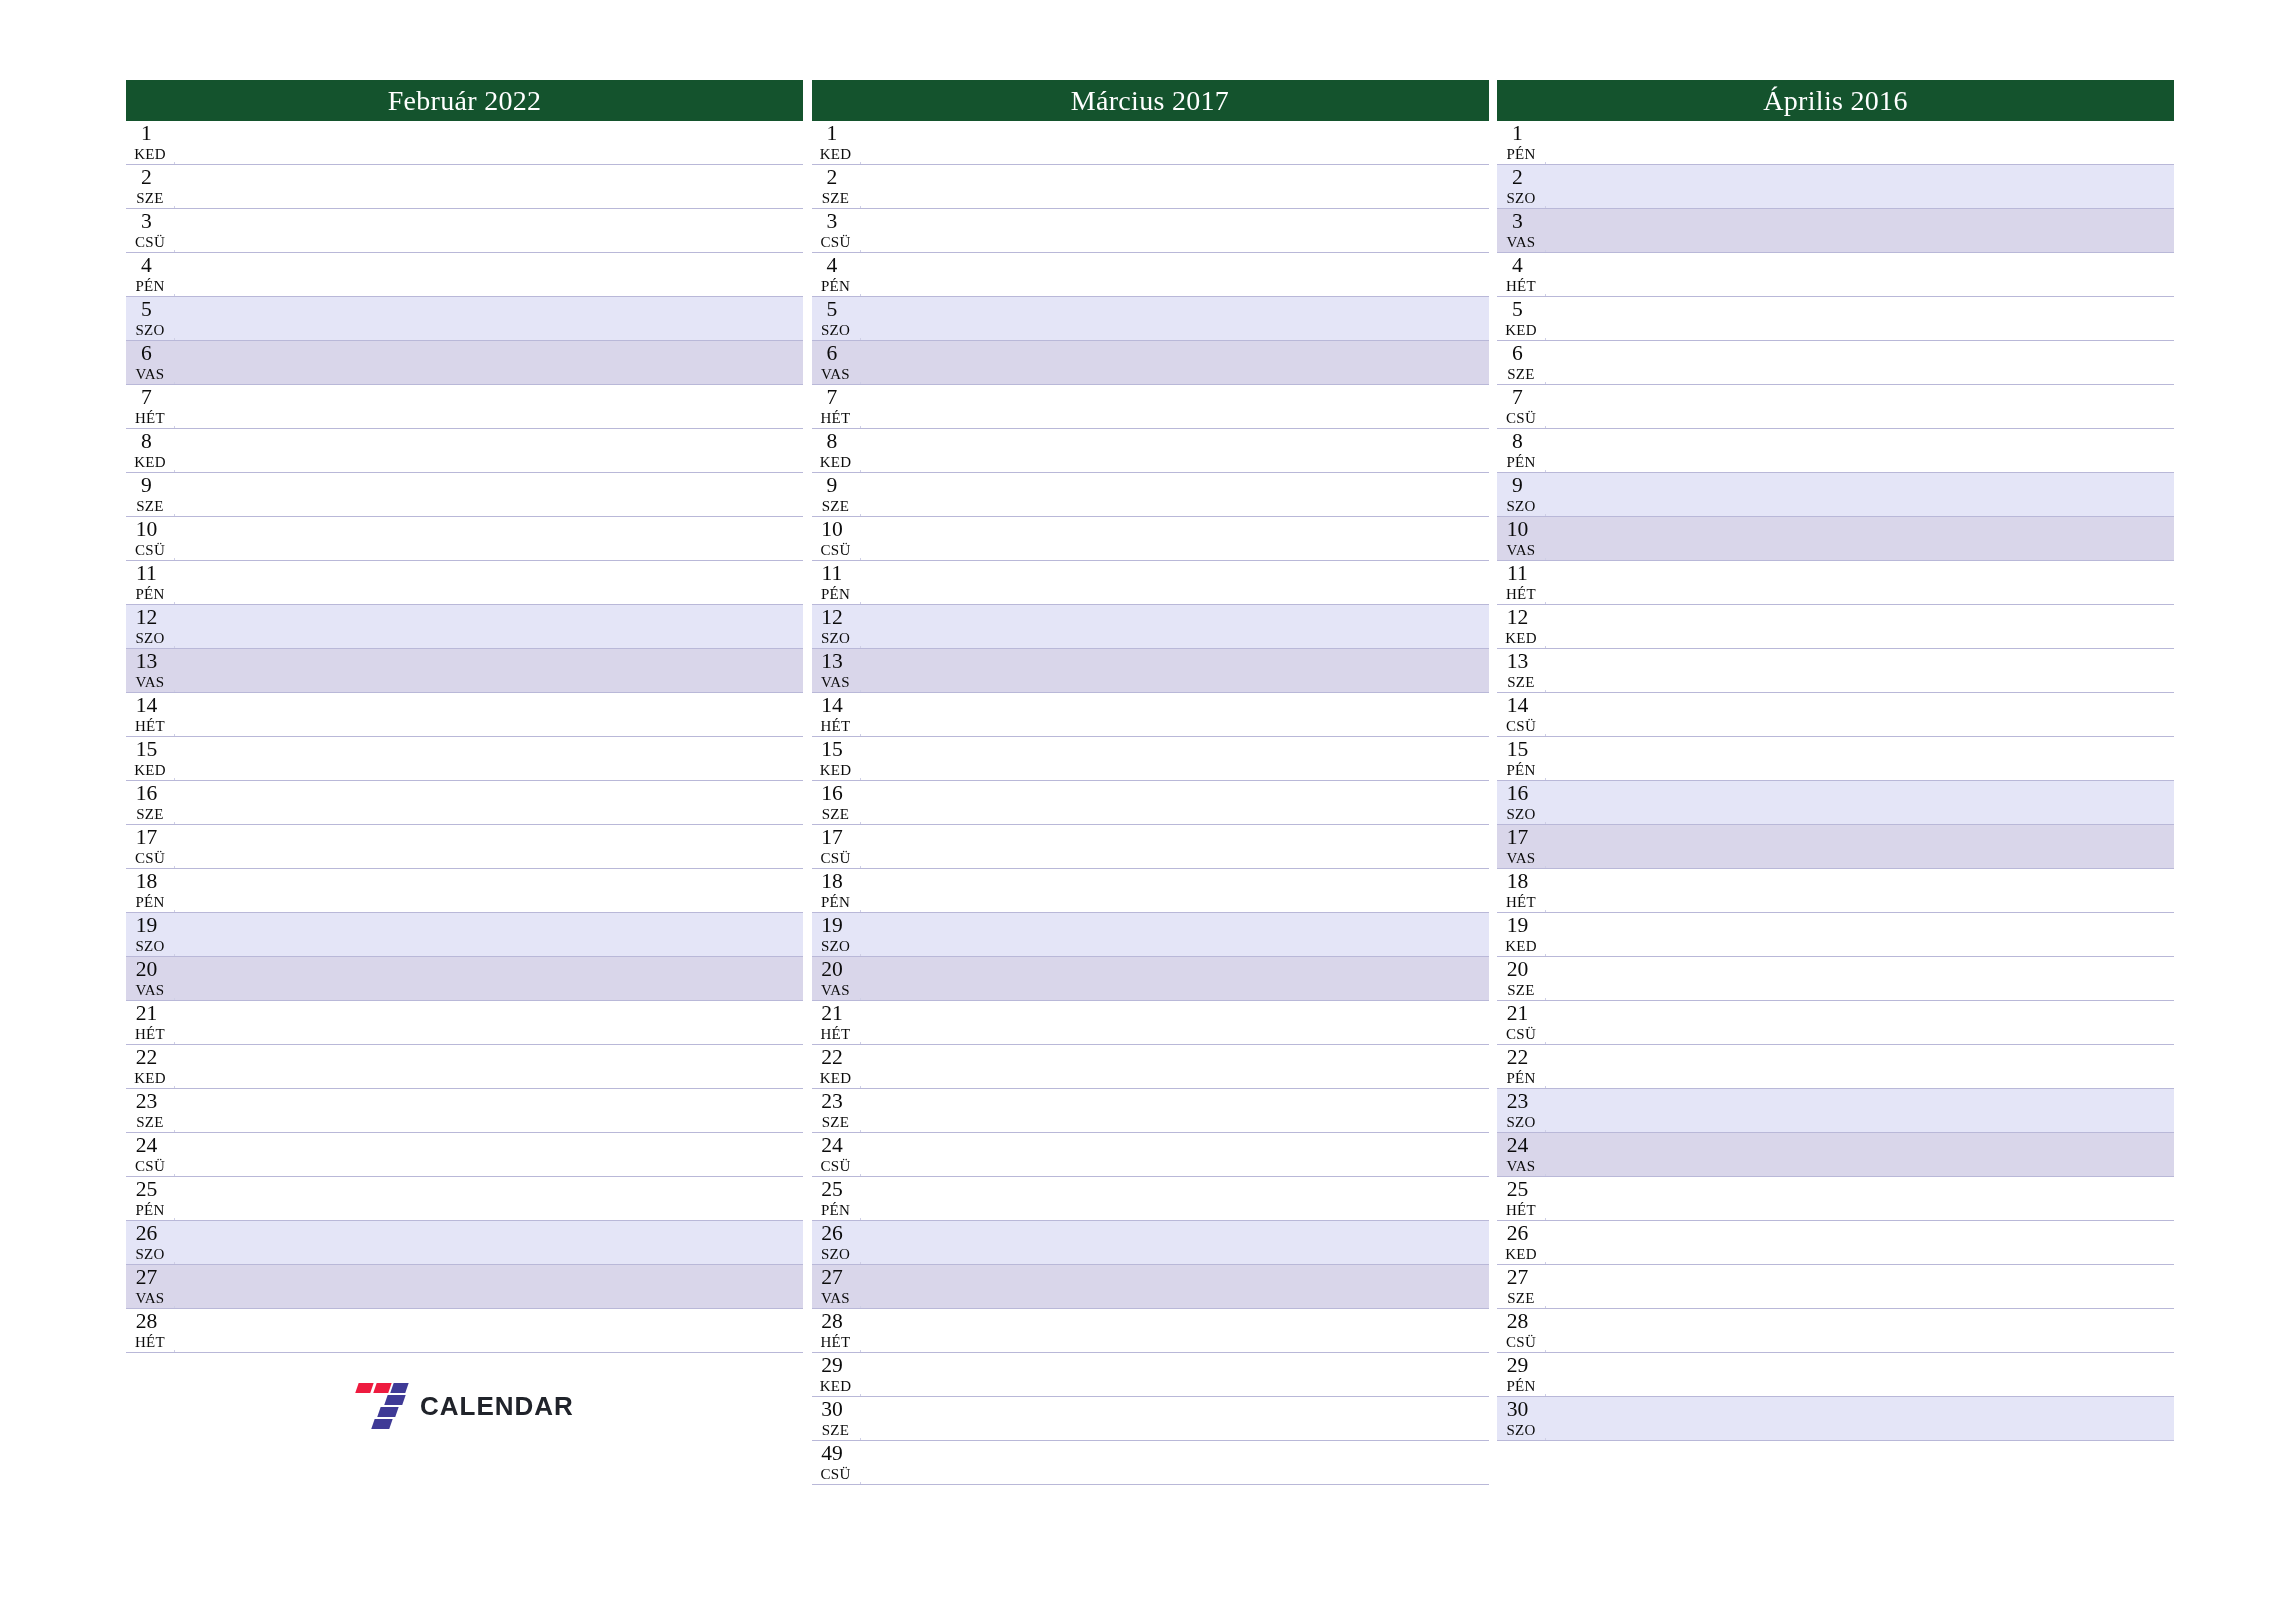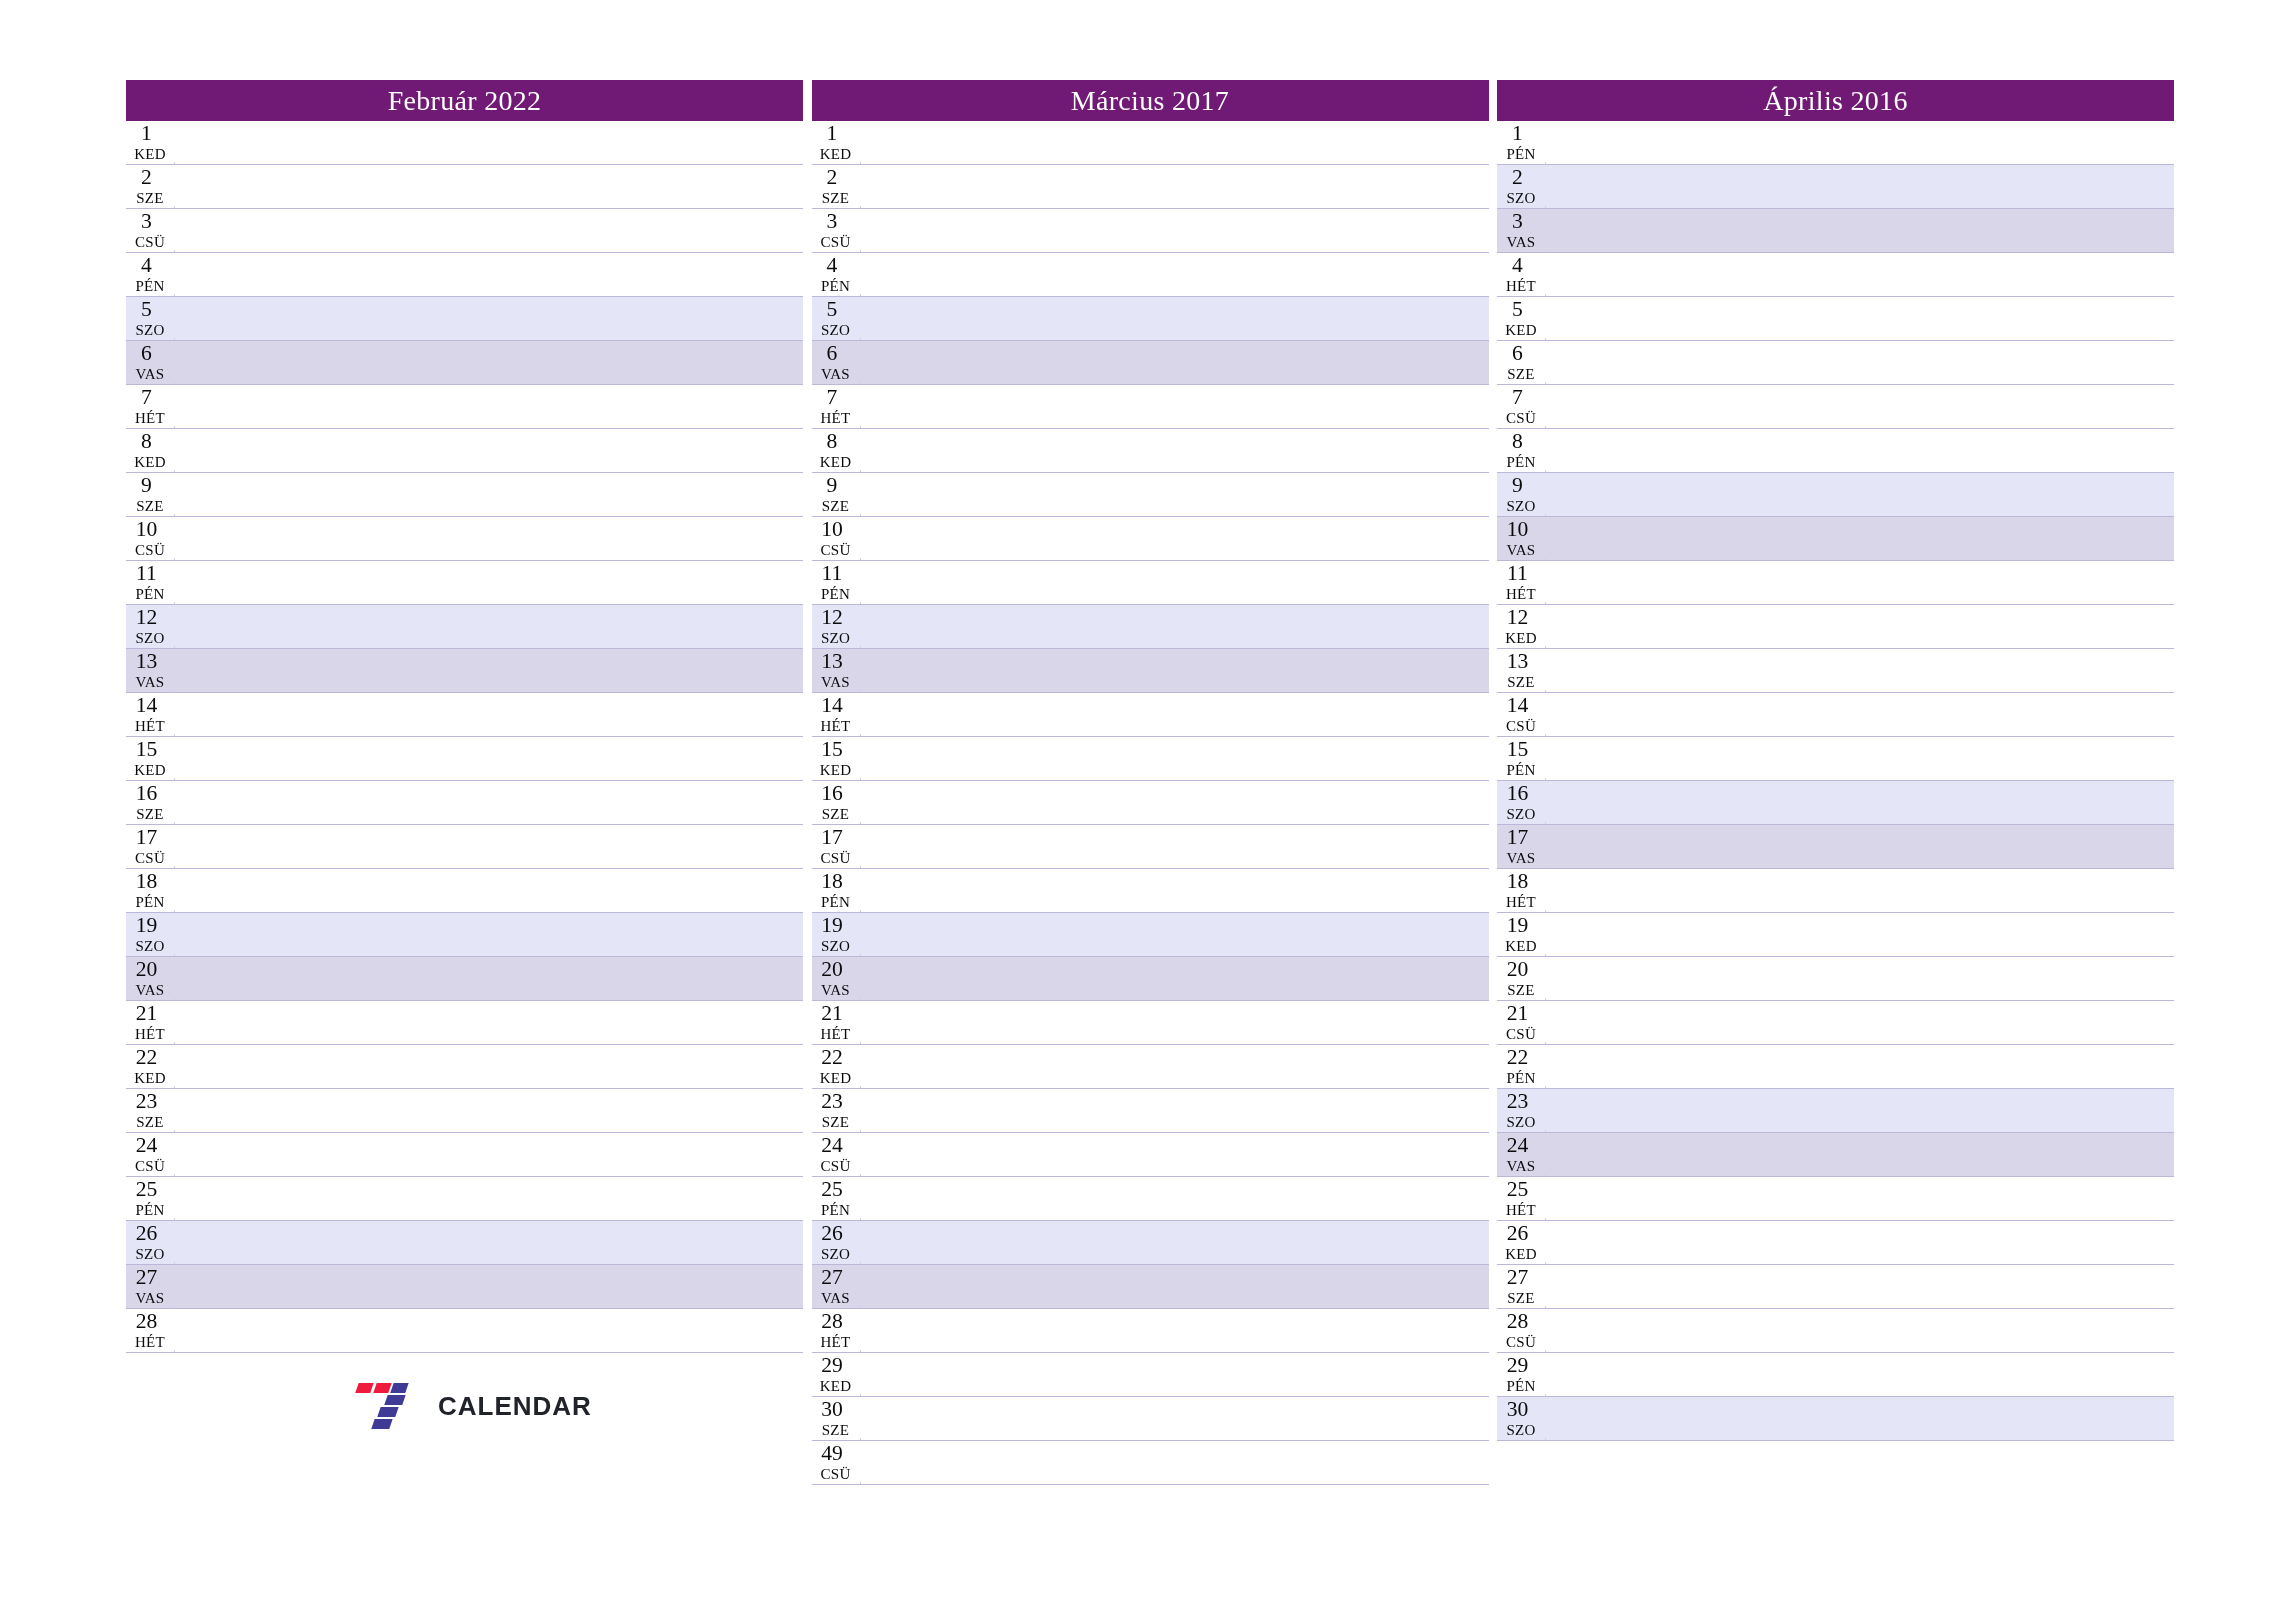--- a/index.html
+++ b/index.html
@@ -36,21 +36,21 @@
   }
 
   .month-col {
     width: 677px;
     flex: 0 0 677px;
     position: relative;
   }
 
   .month-header {
     height: 41px;
-    background: #701a75;
+    background: #14532d;
     display: flex;
     align-items: center;
     justify-content: center;
   }
 
   .month-header-title {
     color: #ffffff;
     font-size: 28px;
     line-height: 1;
     letter-spacing: 0.3px;
@@ -112,21 +112,21 @@
     letter-spacing: 0.3px;
     font-family: "Liberation Serif", "DejaVu Serif", serif;
   }
 
   
   .logo {
     position: absolute;
     display: flex;
     flex-direction: row;
     align-items: center;
-    gap: 29px;
+    gap: 11px;
   }
   .logo-mark {
     position: relative;
     width: 56px;
     height: 48px;
   }
   .logo-mark span {
     position: absolute;
     display: block;
     transform: skewX(-19deg);

